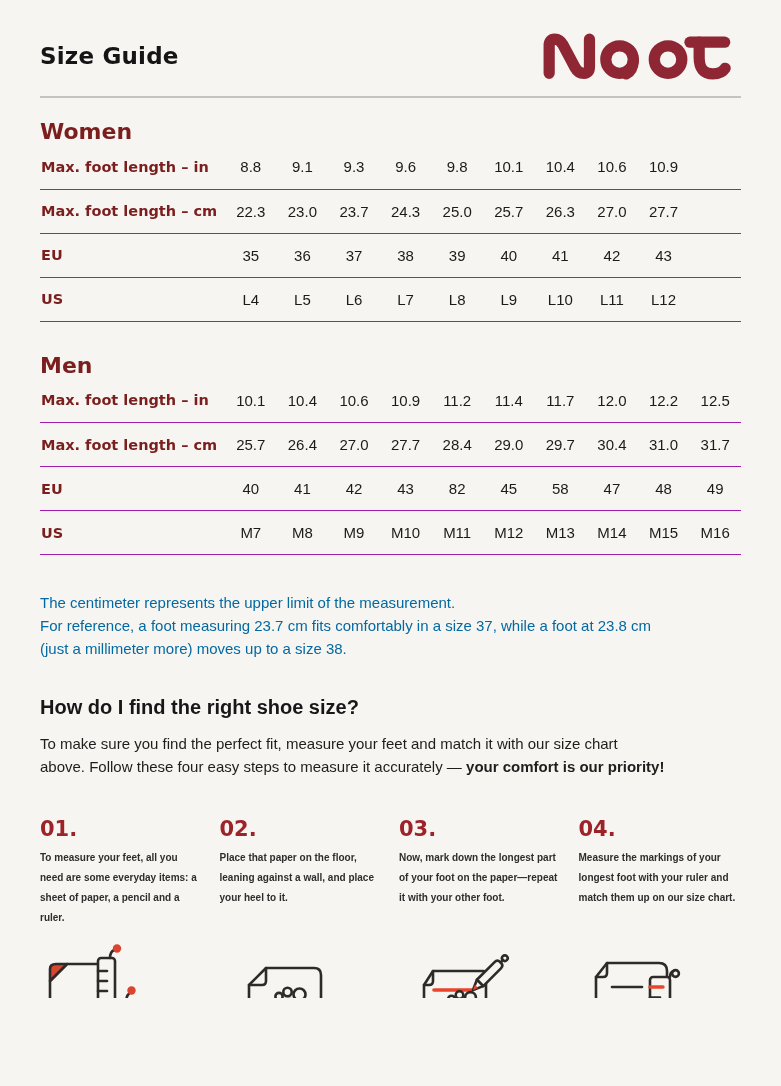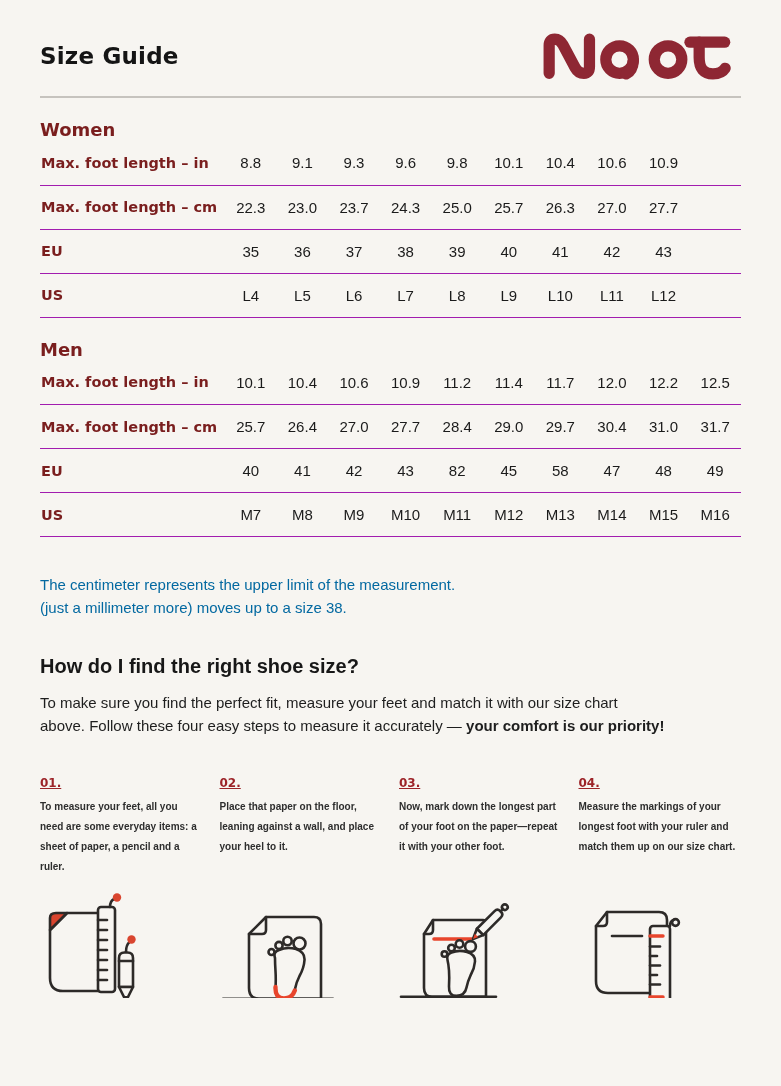--- a/index.html
+++ b/index.html
@@ -6,35 +6,35 @@
   .page{
     position:relative;width:781px;height:998px;margin:0 auto;
     background:#f7f5f1;box-sizing:border-box;padding:0 40px;overflow:hidden;
     font-family:"Liberation Sans",sans-serif;color:#1c1c1c;
   }
   .header{display:flex;justify-content:space-between;align-items:center;padding-top:31px;}
   .title{margin:0;font-family:"DejaVu Sans",sans-serif;font-size:23px;font-weight:700;
     letter-spacing:.2px;color:#151515;}
   .logo{display:block;}
   .divider{border:0;border-top:2px solid #c6c3be;margin:16px 0 0;}
-  .section-title{margin:21px 0 0;font-family:"DejaVu Sans",sans-serif;font-size:18px;
+  .section-title{margin:21px 0 0;font-family:"DejaVu Sans",sans-serif;font-size:22px;
     font-weight:700;color:#7a1e1e;}
-  .men-section .section-title{margin-top:21px;}
+  .men-section .section-title{margin-top:31px;}
   table.size-table{width:100%;border-collapse:collapse;table-layout:fixed;margin-top:1px;}
   table.size-table tr{height:44px;border-bottom:1px solid #a21caf;}
   table.size-table th{text-align:left;font-family:"DejaVu Sans",sans-serif;font-size:14.5px;
     font-weight:700;color:#7a1e1e;white-space:nowrap;}
   table.size-table td{text-align:center;font-size:15px;color:#1b1b1b;}
   .note{margin-top:36px;font-size:15px;line-height:23px;color:#0369a1;}
   .nowrap{white-space:nowrap;}
   .howto-heading{margin:36px 0 0;font-size:20px;font-weight:700;color:#171717;}
   .howto-text{margin-top:13px;font-size:15px;line-height:23px;color:#1e1e1e;}
   .howto-text .bold{font-weight:700;}
   .steps{display:grid;grid-template-columns:repeat(4,1fr);column-gap:17px;margin-top:39px;}
-  .step-number{font-family:"DejaVu Sans",sans-serif;font-size:12px;font-weight:700;color:#9c2328;text-decoration:underline;}
+  .step-number{font-family:"DejaVu Sans",sans-serif;font-size:21px;font-weight:700;color:#9c2328;}
   .step-text{margin-top:7px;font-size:10px;line-height:20px;font-weight:700;color:#2e2e2e;}
   .icons{display:grid;grid-template-columns:repeat(4,1fr);column-gap:17px;margin-top:14px;}
   .step-icon{display:block;}
 </style>
 </head>
 <body>
 
 <div class="page">
 
   <header class="header">
@@ -176,20 +176,21 @@
             <td>M14</td>
             <td>M15</td>
             <td>M16</td>
           </tr>
         </tbody>
     </table>
   </section>
 
   <div class="note">
       <div class="nowrap">The centimeter represents the upper limit of the measurement.</div>
+      <div class="nowrap">For reference, a foot measuring 23.7 cm fits comfortably in a size 37, while a foot at 23.8 cm</div>
       <div class="nowrap">(just a millimeter more) moves up to a size 38.</div>
     </div>
 
   <h3 class="howto-heading">How do I find the right shoe size?</h3>
 
   <div class="howto-text">
     <div class="nowrap">To make sure you find the perfect fit, measure your feet and match it with our size chart</div>
     <div class="nowrap"><span>above. Follow these four easy steps to measure it accurately — </span><span class="bold">your comfort is our priority!</span></div>
   </div>
 

